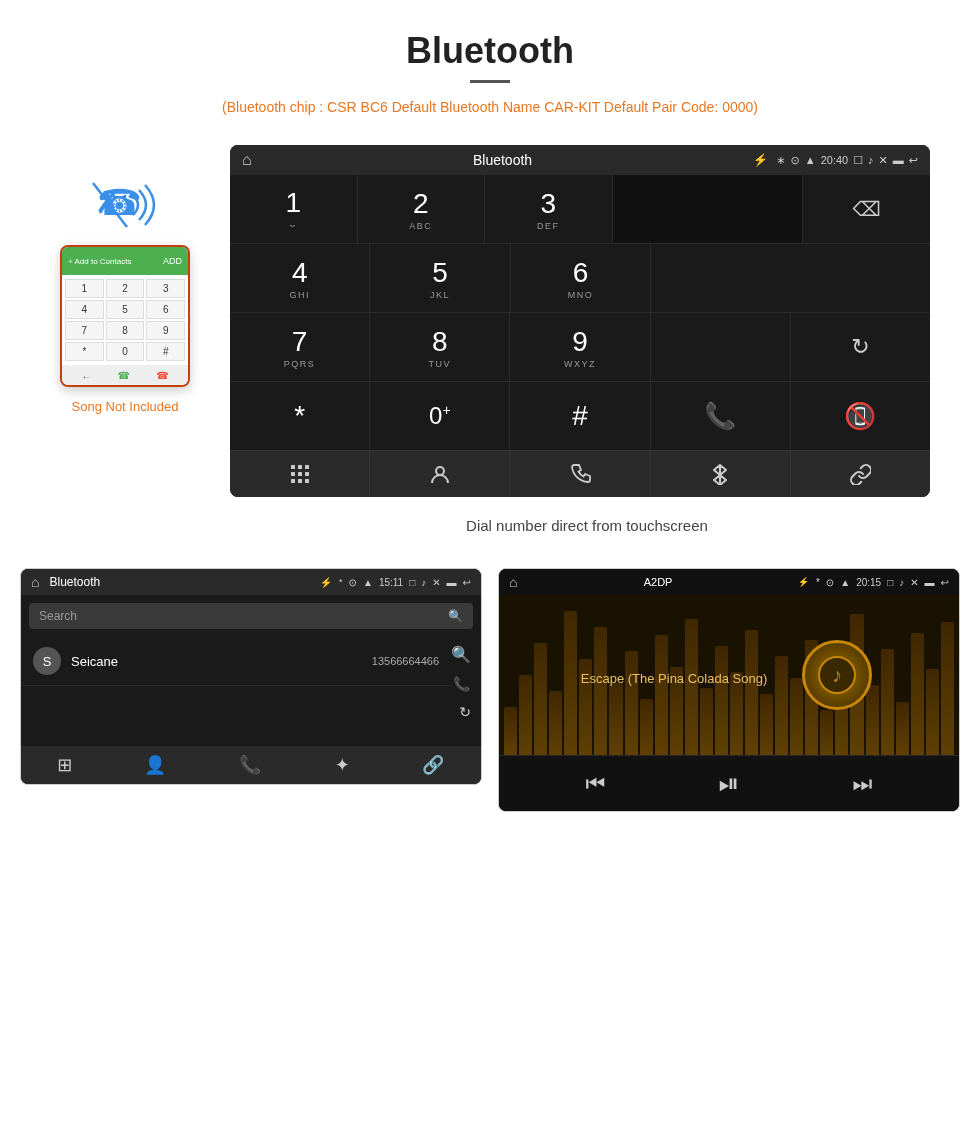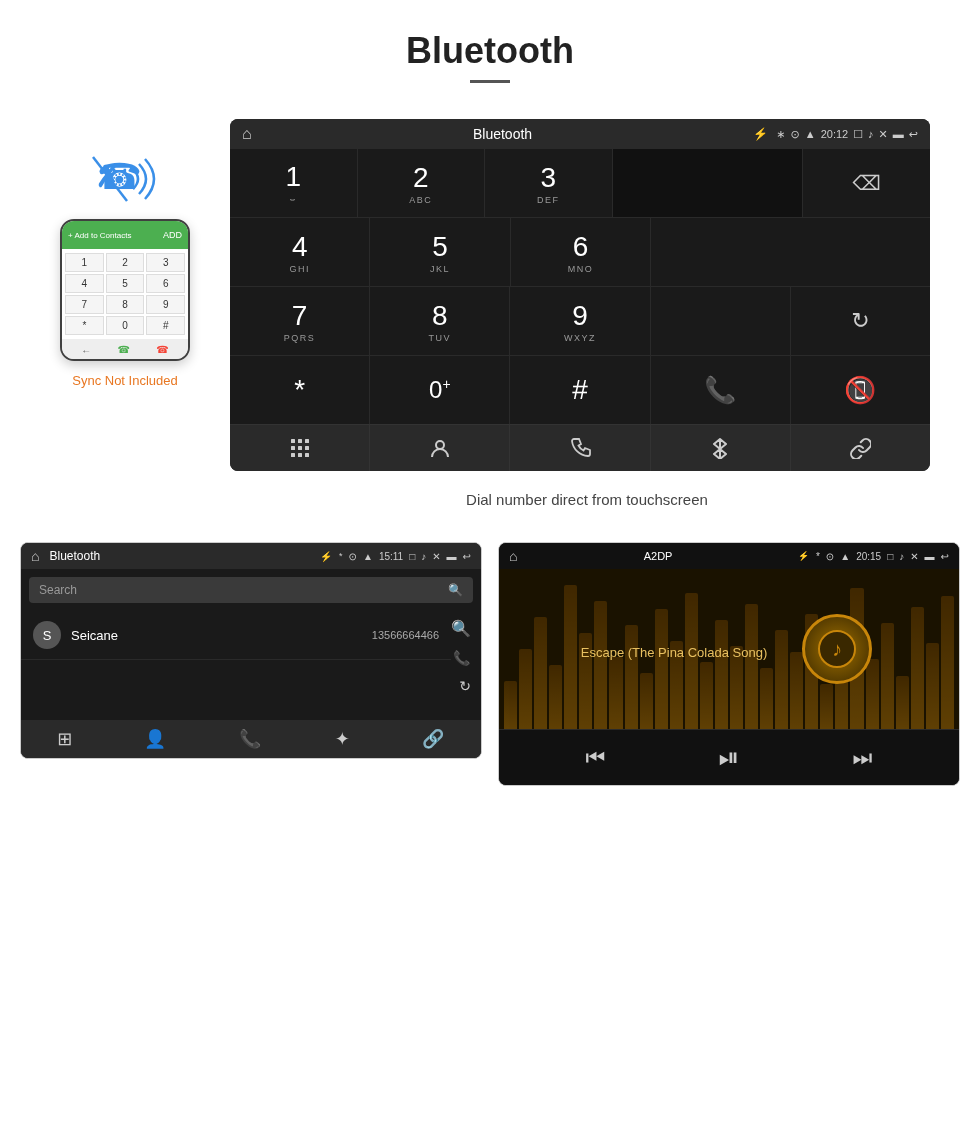--- a/index.html
+++ b/index.html
@@ -70,22 +70,22 @@
       left: 10px;
       top: 8px;
       font-size: 32px;
       color: #3a8fe8;
     }
 
     
     .phone-mockup {
       width: 130px;
       background: #f0f0f0;
-      border-radius: 14px;
-      border: 2px solid #404040;
+      border-radius: 8px;
+      border: 2px solid #c2410c;
       box-shadow: 0 4px 12px rgba(0,0,0,0.2);
       overflow: hidden;
       margin-bottom: 8px;
     }
     .phone-top-bar {
       background: #4caf50;
       height: 28px;
       display: flex;
       align-items: center;
       padding: 0 6px;
@@ -374,20 +374,21 @@
 
     
     svg { display: inline-block; vertical-align: middle; }
   </style>
 </head>
 <body>
 
 <div class="page-header">
   <h1>Bluetooth</h1>
   <div class="header-divider"></div>
+  <p class="header-info">(Bluetooth chip : CSR BC6    Default Bluetooth Name CAR-KIT    Default Pair Code: 0000)</p>
 </div>
 
 <div class="main-section">
 
   <div class="phone-area">
 
     <div class="bt-float">
       <span class="bt-symbol">✗</span>
       
       <svg width="80" height="60" viewBox="0 0 80 60">
@@ -423,34 +424,34 @@
           <div class="phone-key">#</div>
         </div>
       </div>
       <div class="phone-bottom-bar">
         <span class="phone-bottom-icon">←</span>
         <span class="phone-bottom-icon" style="color:#4caf50;">☎</span>
         <span class="phone-bottom-icon" style="color:#f44336;">☎</span>
       </div>
     </div>
 
-    <p class="phone-label">Sync Not Included</p>
+    <p class="phone-label">Song Not Included</p>
   </div>
 
   <div class="dial-screen">
 
     <div class="status-bar">
       <span style="font-size:16px;">⌂</span>
       <span class="title">Bluetooth</span>
       <span>⚡</span>
       <div class="status-icons">
         <span>∗</span>
         <span>⊙</span>
         <span>▲</span>
-        <span>20:12</span>
+        <span>20:40</span>
         <span>☐</span>
         <span>♪</span>
         <span>✕</span>
         <span>▬</span>
         <span>↩</span>
       </div>
     </div>
 
     <div class="keypad-container">
 

